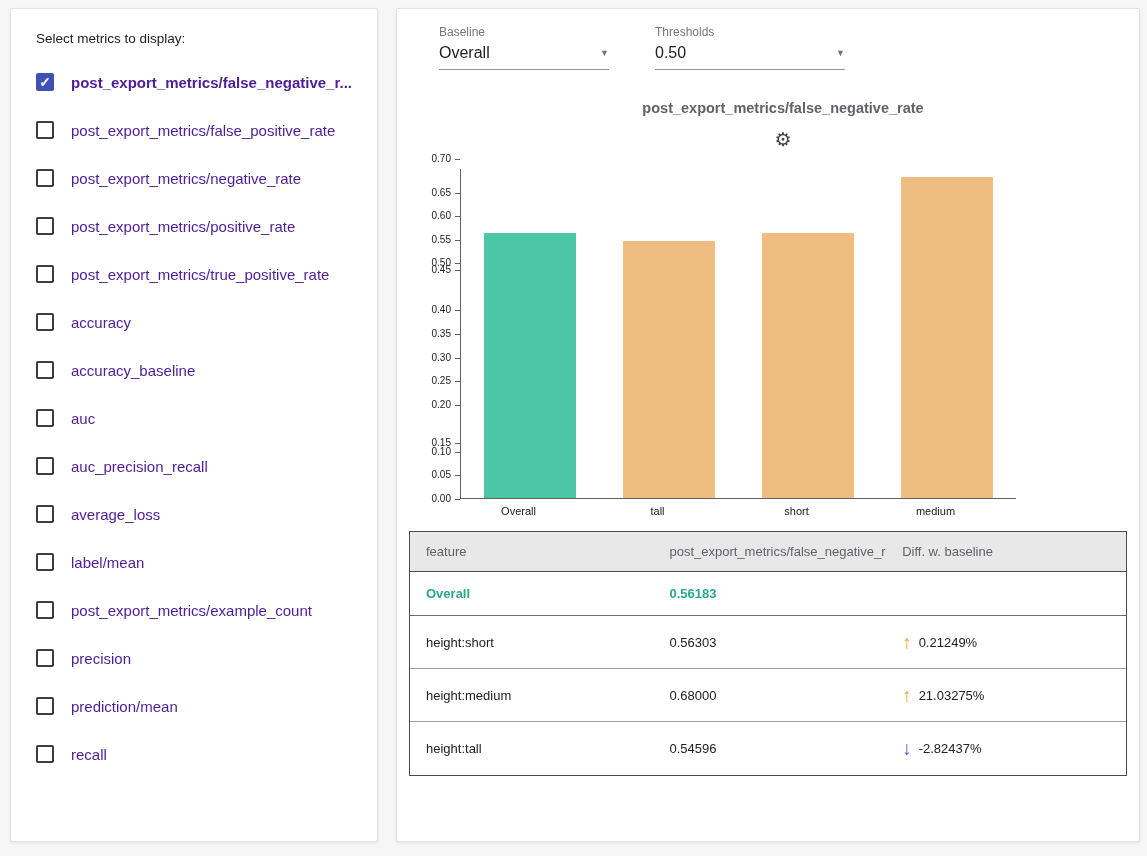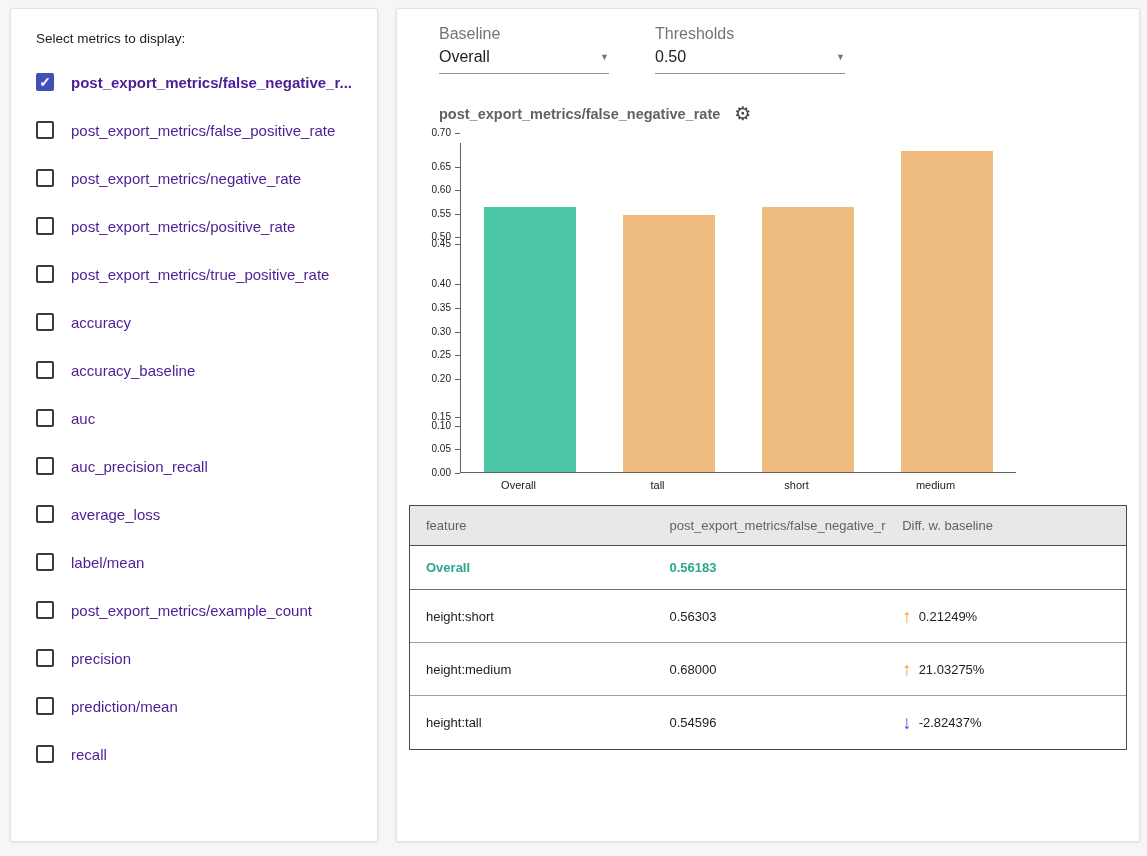--- a/index.html
+++ b/index.html
@@ -38,30 +38,30 @@
     margin-left: 17px; font-size: 15px; color: #4c1d95;
     white-space: nowrap; overflow: hidden; text-overflow: clip;
   }
   .metric-label.selected { font-weight: bold; }
 
   
   .controls { display: flex; margin-left: 30px; gap: 46px; }
   .dropdown { cursor: pointer; }
   .dropdown.baseline { width: 170px; }
   .dropdown.thresholds { width: 190px; }
-  .dd-label { font-size: 16px; color: #757575; margin-bottom: 5px; }
+  .dd-label { font-size: 12px; color: #757575; margin-bottom: 5px; }
   .dd-value-row {
     display: flex; justify-content: space-between; align-items: center;
     border-bottom: 1px solid #949494; padding-bottom: 7px;
   }
   .dd-value { font-size: 16px; color: #212121; }
   .dd-arrow { font-size: 9px; color: #757575; }
 
   
-  .chart-header { display: flex; align-items: center; gap: 14px; margin: 30px 0 20px 30px; }
+  .chart-header { display: flex; align-items: center; gap: 14px; margin: 30px 0 20px 30px; flex-direction: column; }
   .chart-title { font-size: 14.5px; font-weight: bold; color: #5f6368; }
   .gear { font-size: 19px; color: #424242; cursor: pointer; line-height: 1; }
 
   
   .chart { display: flex; margin-left: 12px; }
   .y-axis { position: relative; width: 39px; height: 330px; flex: none; }
   .y-tick {
     position: absolute; right: 9px;
     font-size: 10px; color: #212121; line-height: 10px;
   }

